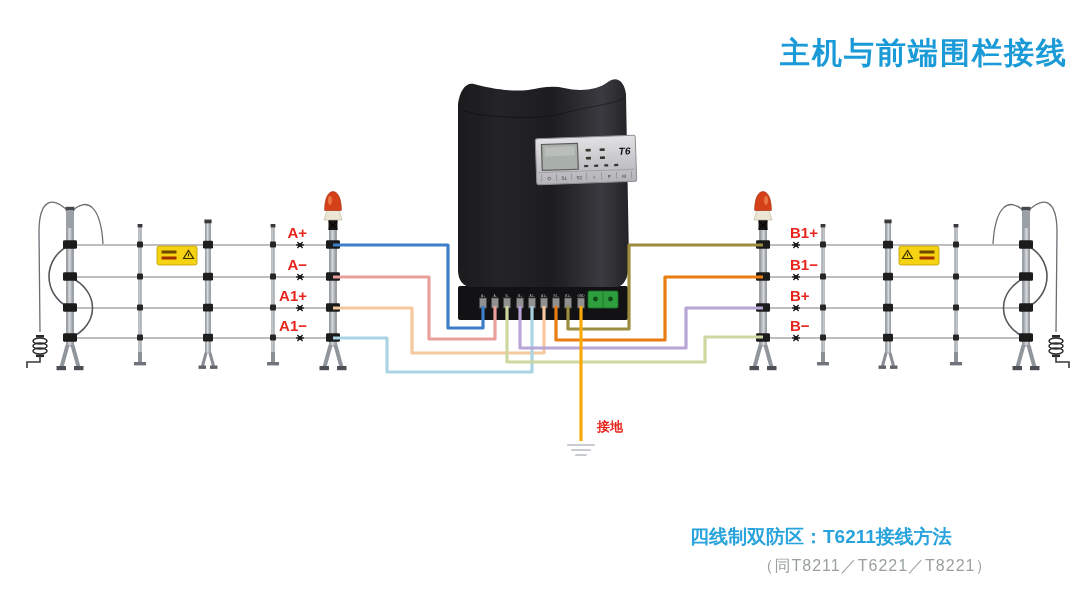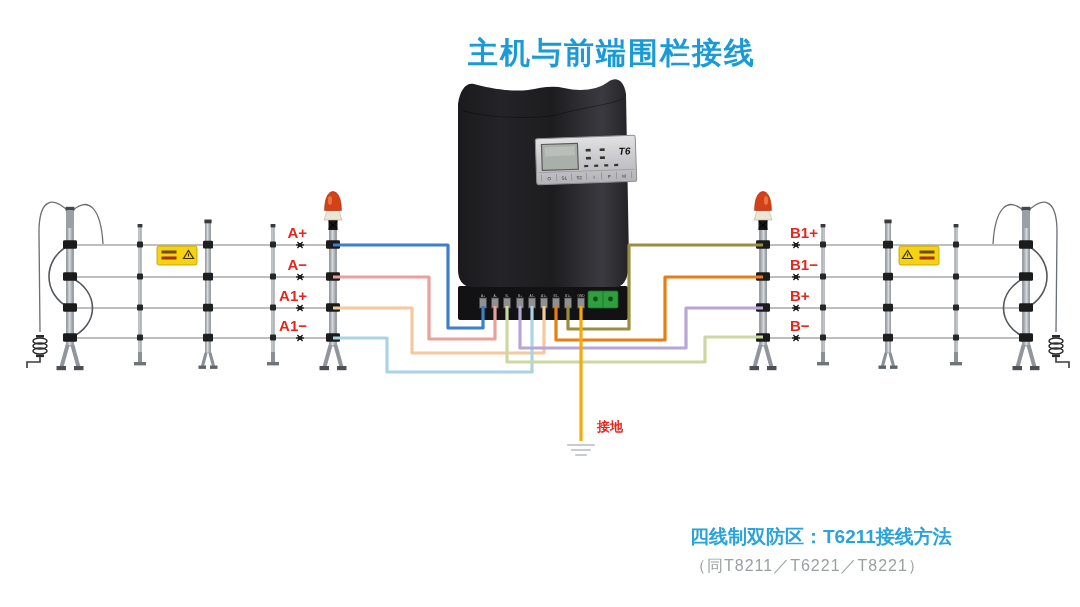--- a/index.html
+++ b/index.html
@@ -1,22 +1,22 @@
 <!DOCTYPE html>
 <html><head>
 <meta charset="utf-8">
 <style>
   html,body{margin:0;padding:0;background:#fff;}
   .canvas{position:relative;width:1080px;height:607px;background:#fff;overflow:hidden;
           font-family:"Liberation Sans", sans-serif;}
-  .title{position:absolute;top:33px;right:12px;width:600px;text-align:left;
+  .title{position:absolute;top:33px;right:12px;width:600px;text-align:right;
          font-size:30px;font-weight:bold;color:#1a9bd7;letter-spacing:2px;}
   .footer1{position:absolute;top:524px;left:690px;width:370px;text-align:left;
            font-size:19px;font-weight:bold;color:#29a3dc;}
-  .footer2{position:absolute;top:556px;left:690px;width:370px;
+  .footer2{position:absolute;top:556px;left:690px;width:370px;text-align:center;
            font-size:16px;color:#9aa0a0;letter-spacing:1px;}
   svg text{font-family:"Liberation Sans", sans-serif;}
   .zone-label{font-size:15px;font-weight:bold;fill:#e8251c;}
   .gnd-label{font-size:13px;font-weight:bold;fill:#e8251c;}
   .term-label{font-size:3.2px;fill:#b9b9b9;}
   .btn-label{font-size:4.5px;fill:#333;}
   .logo{font-size:10px;font-weight:bold;font-style:italic;fill:#101010;}
 </style>
 </head>
 <body>

